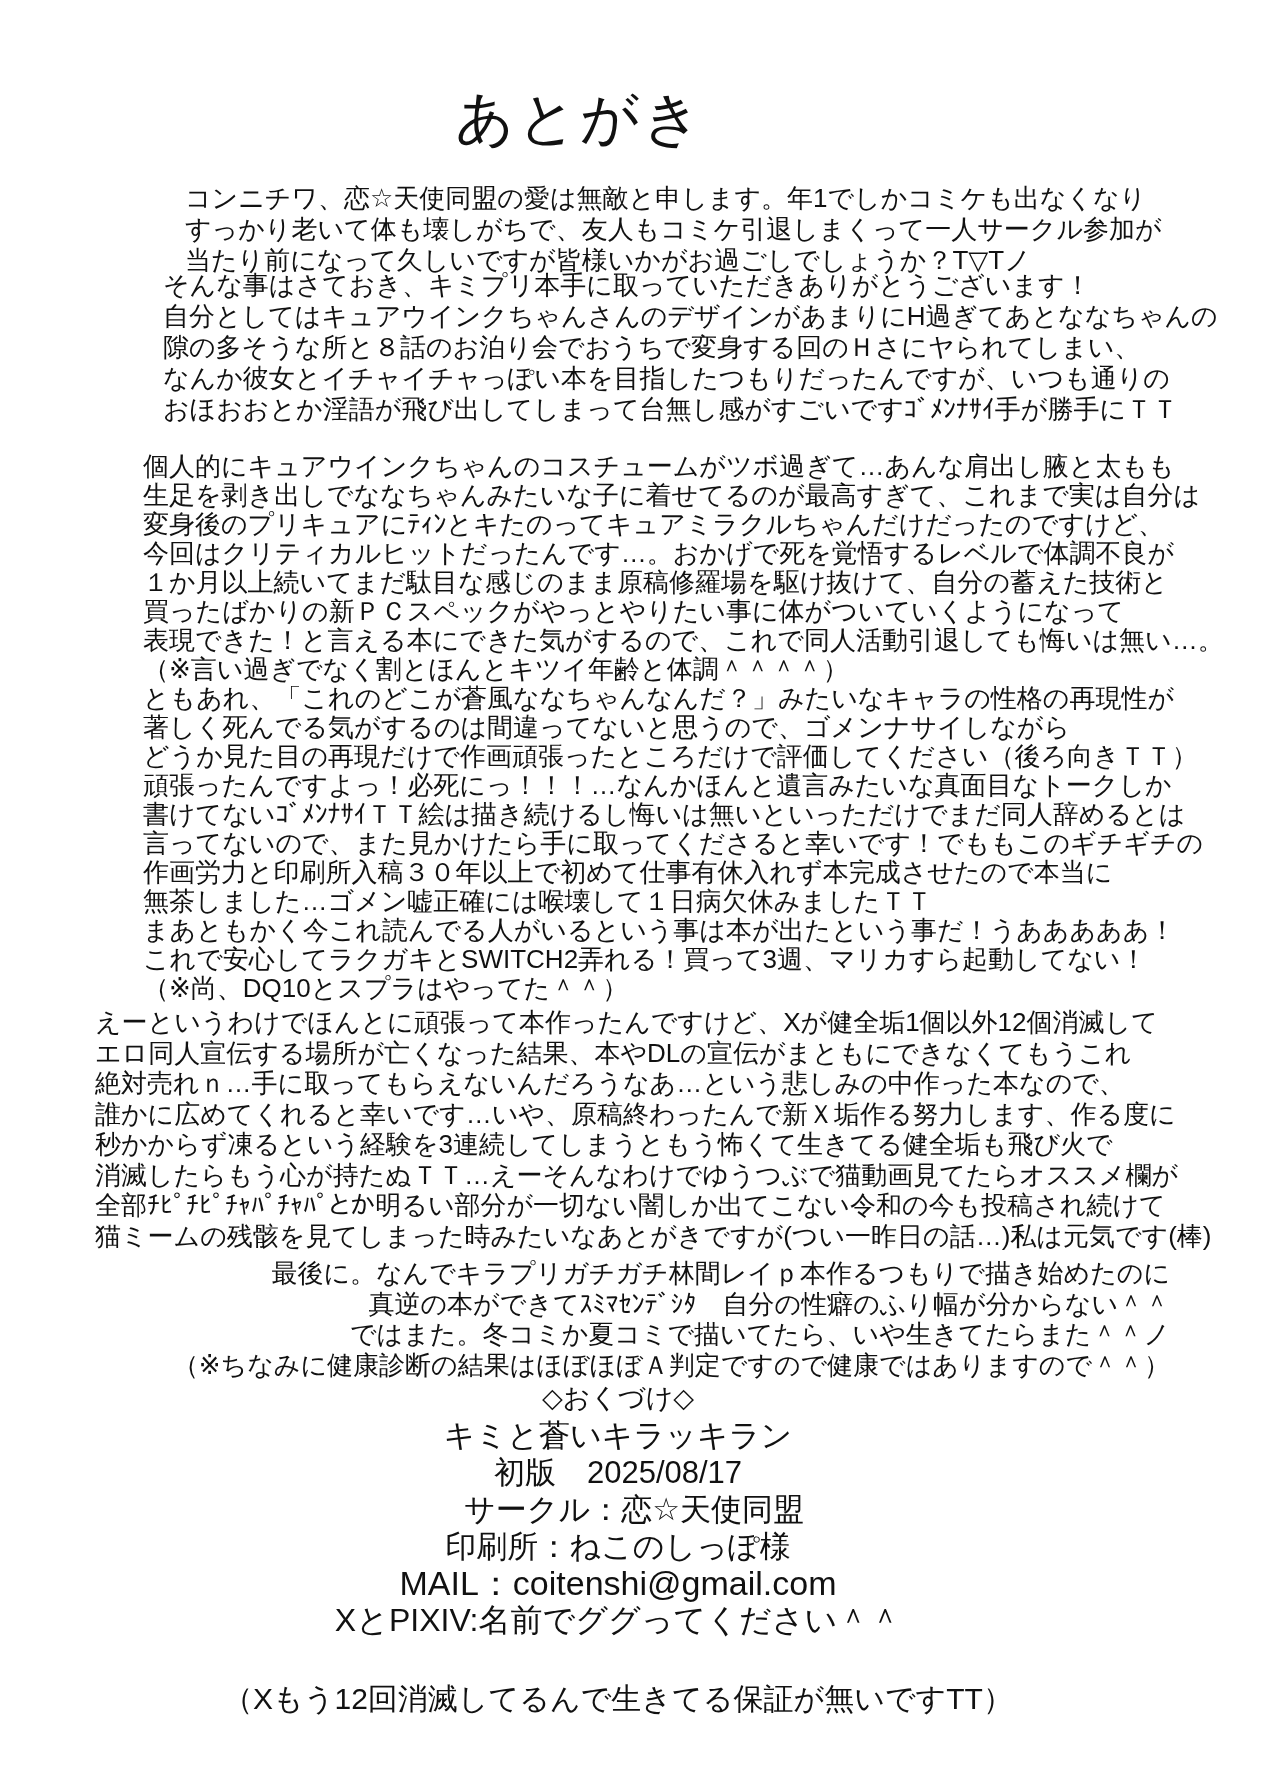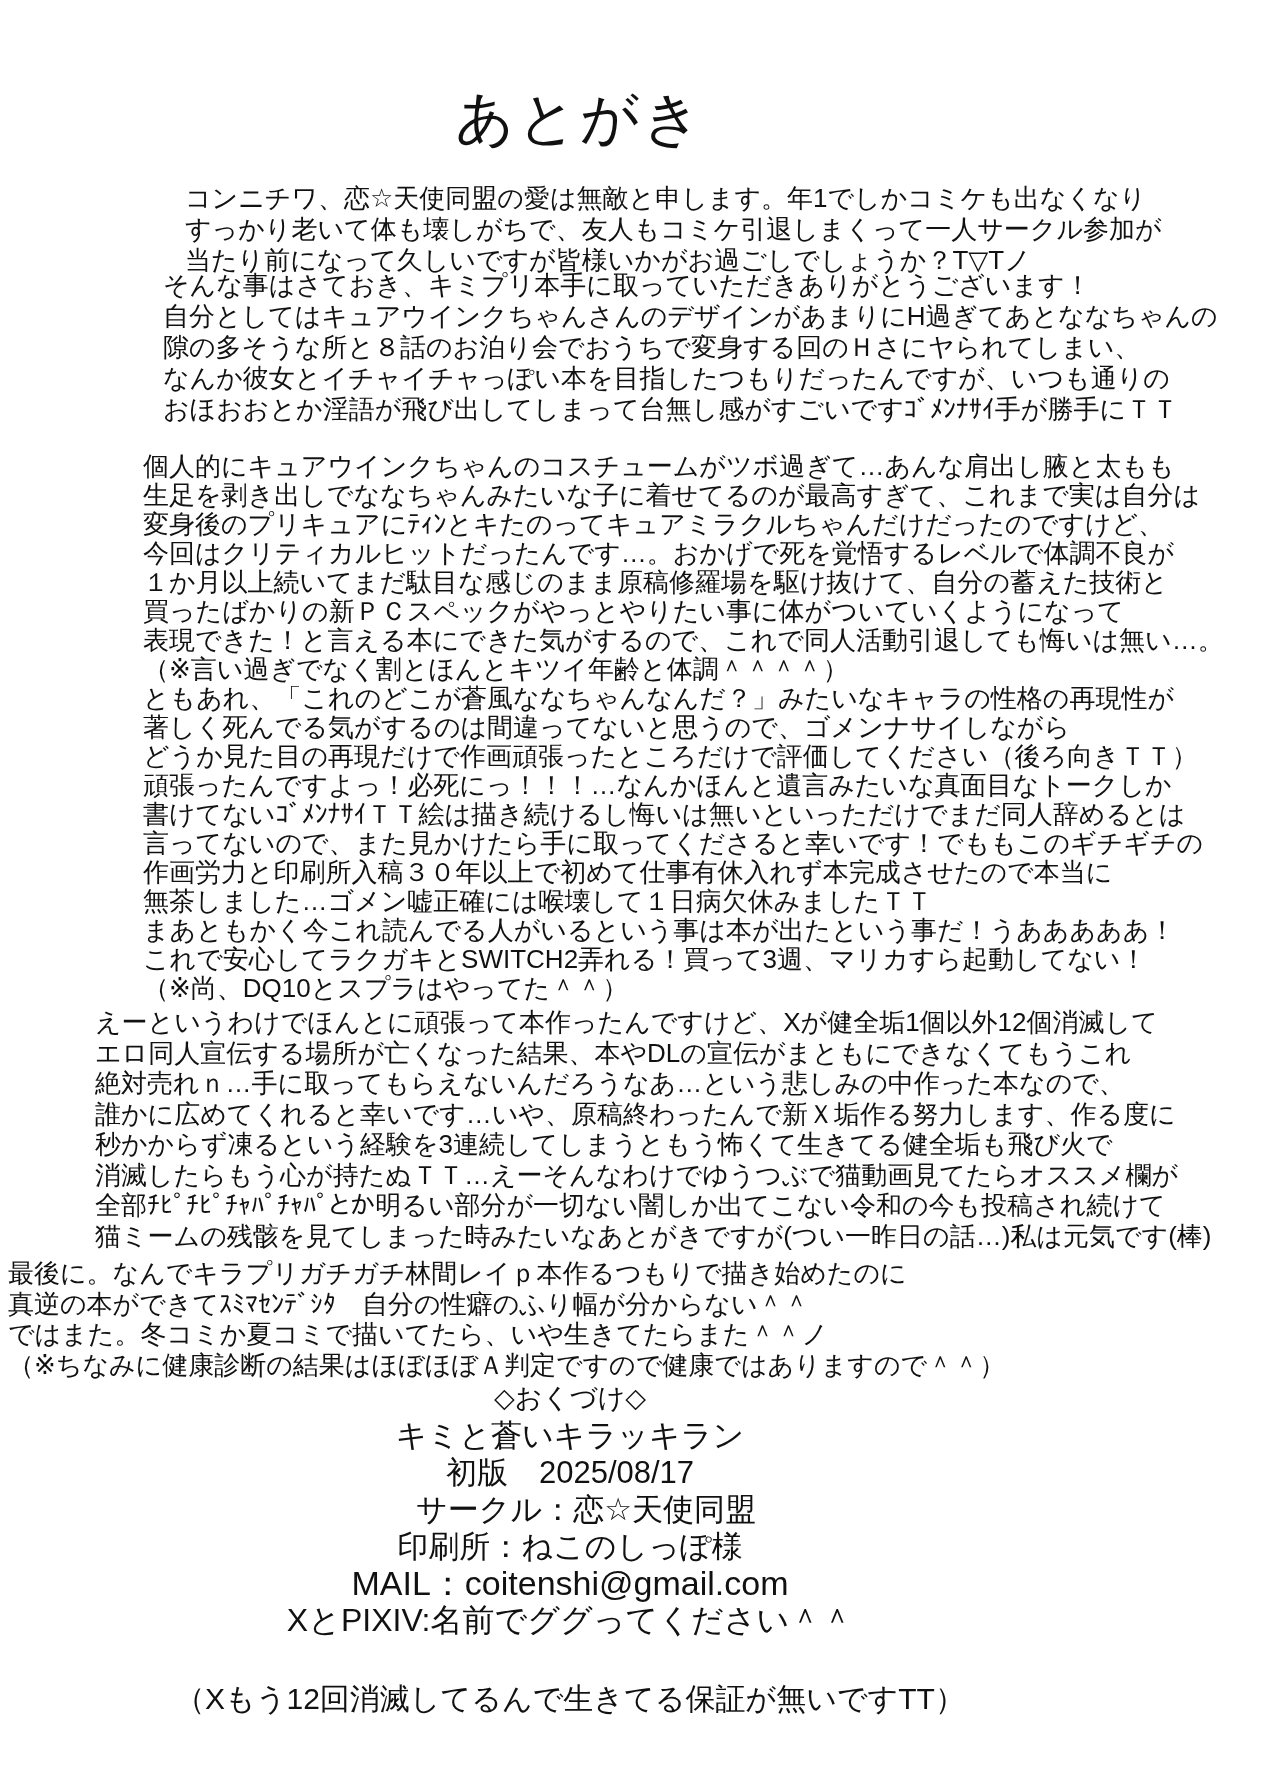--- a/index.html
+++ b/index.html
@@ -24,31 +24,32 @@
     font-weight: 400;
     letter-spacing: 3px;
     white-space: pre;
   }
   .para {
     position: absolute;
     font-size: 26px;
     white-space: pre;
   }
   .para.center {
-    left: 8px;
+    left: 0;
     width: 1170px;
-    text-align: left;
+    text-align: right;
   }
   .line { white-space: pre; }
   .colophon {
     position: absolute;
     top: 1380px;
     left: 0;
     width: 1140px;
     text-align: center;
+    padding-left: 48px;
   }
   .c-line { line-height: 37px; white-space: pre; }
   .c0 { font-size: 27px; }
   .c1 { font-size: 31px; }
   .c2 { font-size: 31px; }
   .c3 { font-size: 31px; margin-left: 32px; }
   .c4 { font-size: 31px; }
   .c5 { font-size: 31px; }
   .c6 { font-size: 34px; }
   .c7 { font-size: 32px; }

